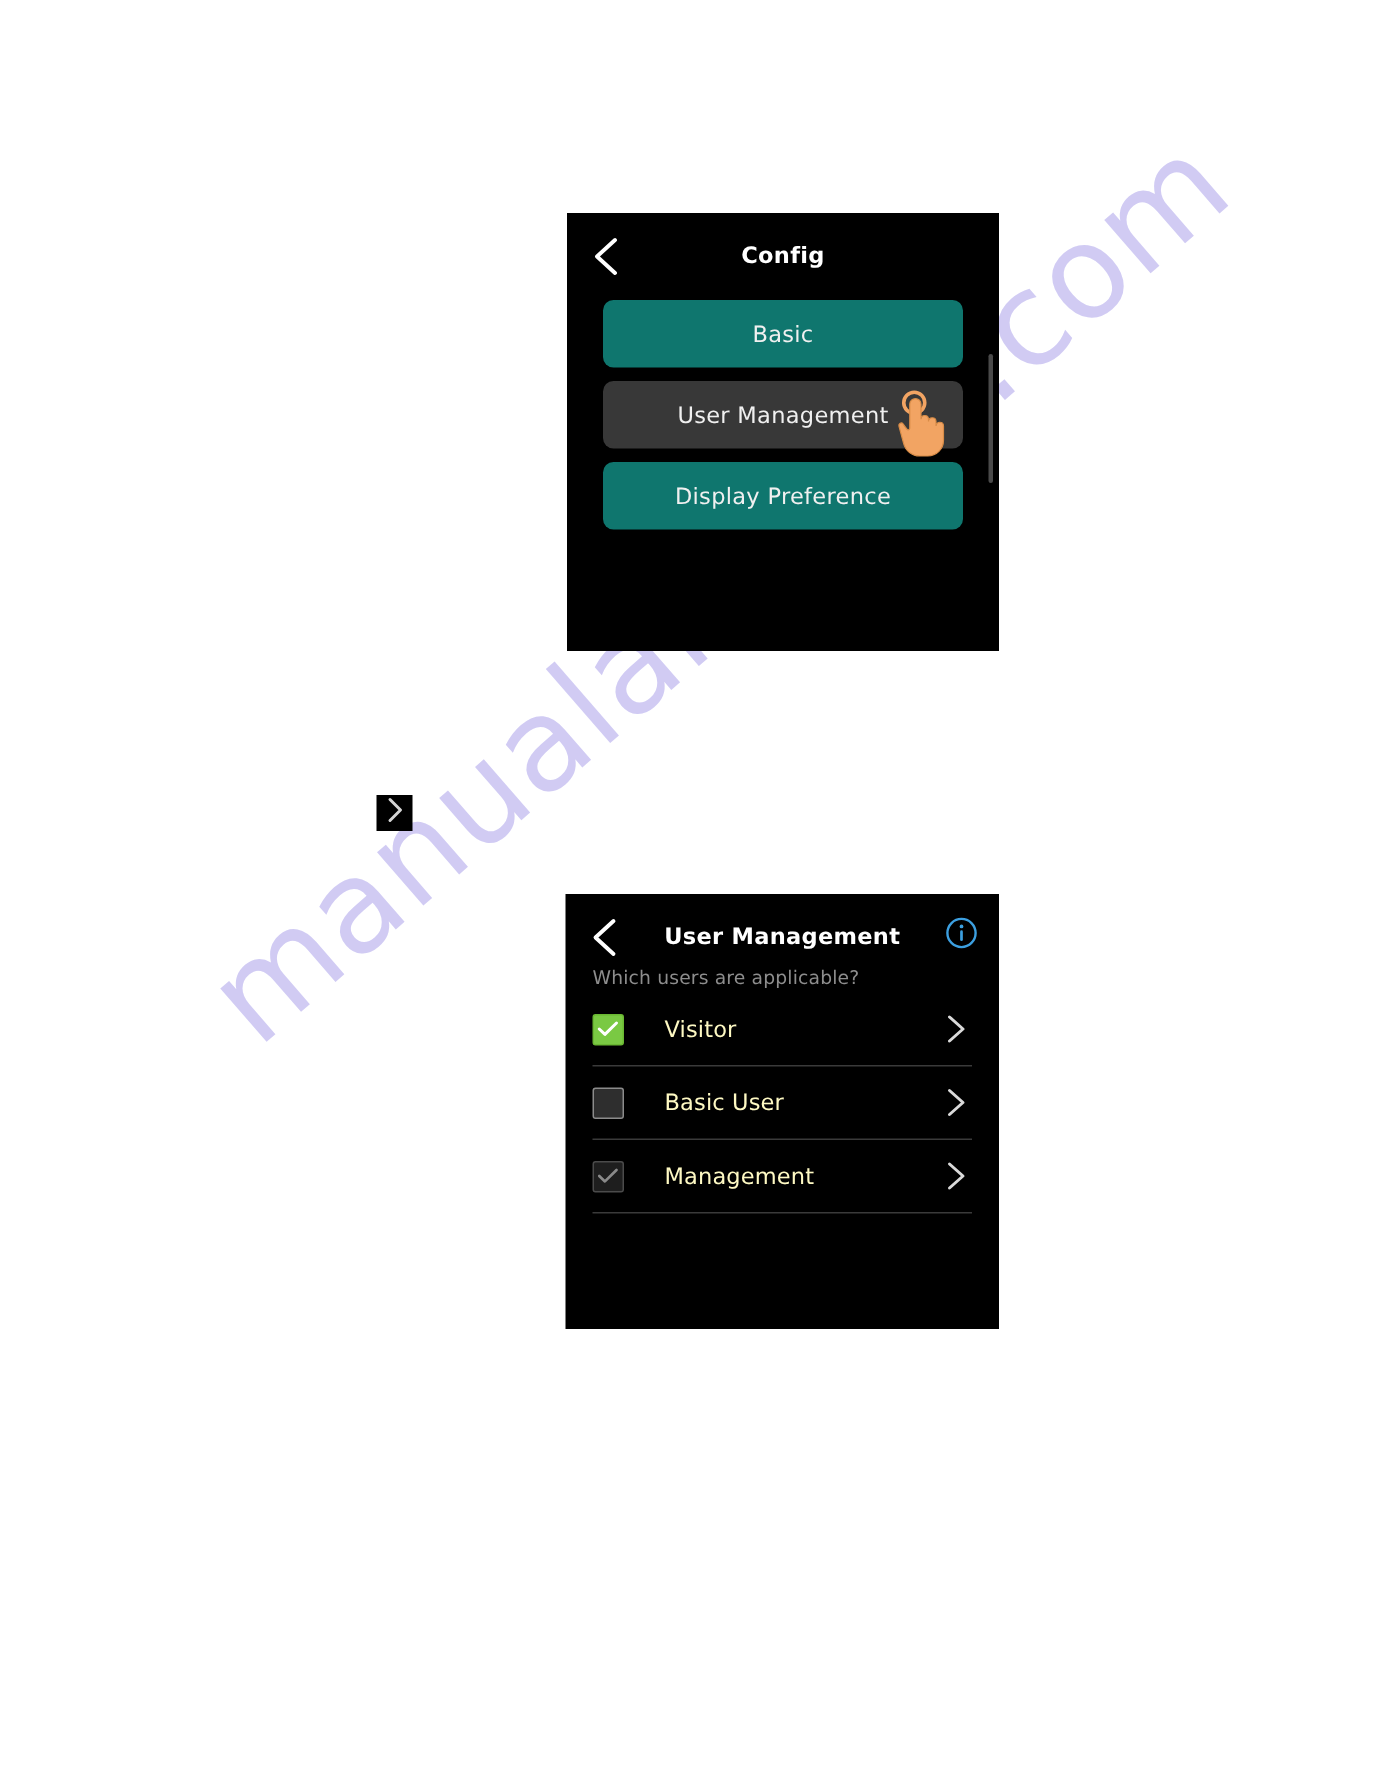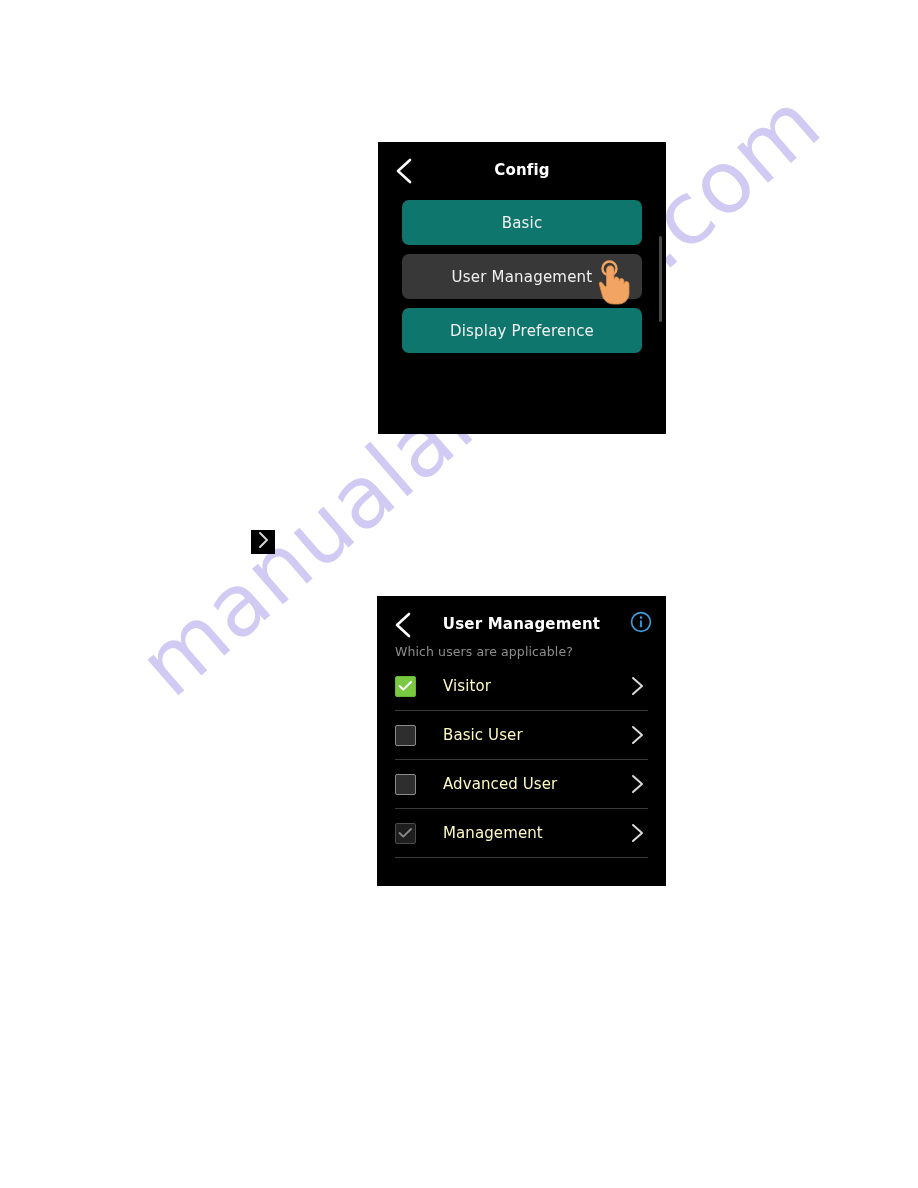--- a/index.html
+++ b/index.html
@@ -329,29 +329,20 @@
     <div class="um-row">
       <div class="um-check unchecked"></div>
       <div class="um-label">Basic User</div>
       <div class="um-chevron">
         <svg width="17" height="22" viewBox="0 0 17 22" aria-hidden="true">
           <polyline points="4,3 13,11 4,19" fill="none" stroke="#d9d9d9" stroke-width="2" stroke-linecap="round" stroke-linejoin="round"></polyline>
         </svg>
       </div>
     </div>
 
-    <div class="um-row">
-      <div class="um-check unchecked"></div>
-      <div class="um-label">Advanced User</div>
-      <div class="um-chevron">
-        <svg width="17" height="22" viewBox="0 0 17 22" aria-hidden="true">
-          <polyline points="4,3 13,11 4,19" fill="none" stroke="#d9d9d9" stroke-width="2" stroke-linecap="round" stroke-linejoin="round"></polyline>
-        </svg>
-      </div>
-    </div>
 
     <div class="um-row">
       <div class="um-check disabled">
         <svg width="15" height="12" viewBox="0 0 15 12" aria-hidden="true">
           <polyline points="1.5,6 5.3,9.6 13,2" fill="none" stroke="#8a8a8a" stroke-width="1.8" stroke-linecap="round" stroke-linejoin="round"></polyline>
         </svg>
       </div>
       <div class="um-label">Management</div>
       <div class="um-chevron">
         <svg width="17" height="22" viewBox="0 0 17 22" aria-hidden="true">

